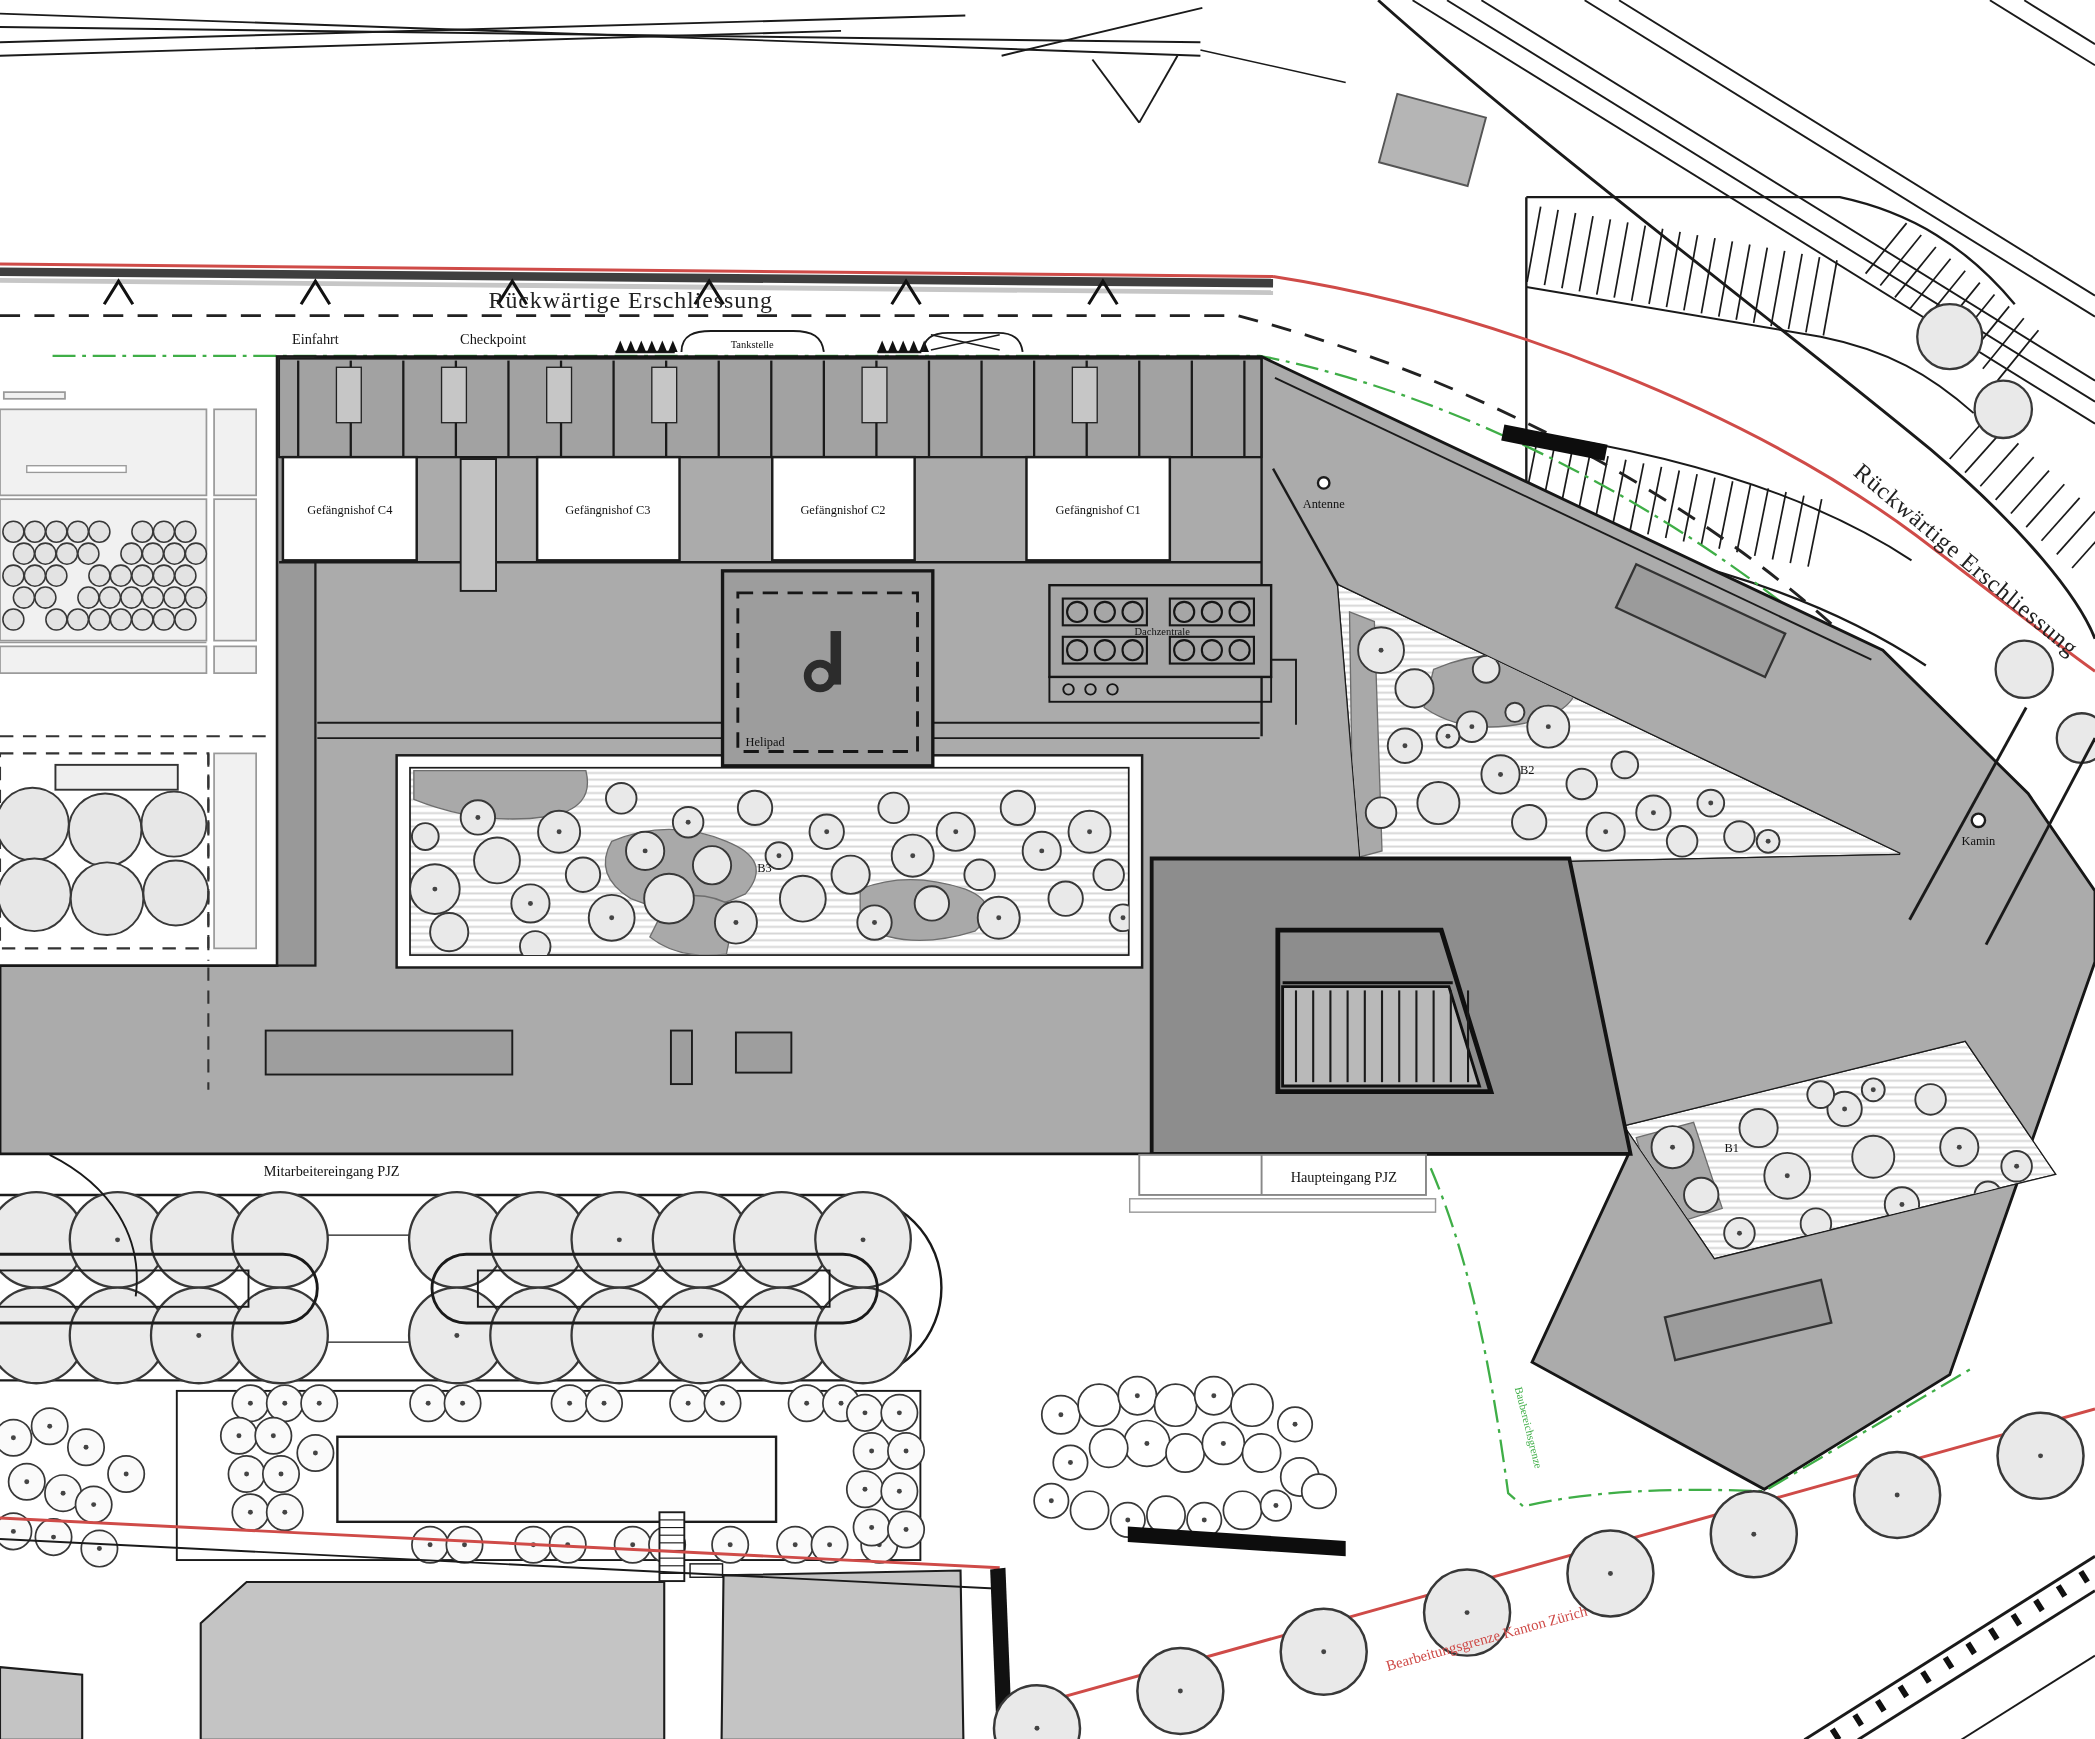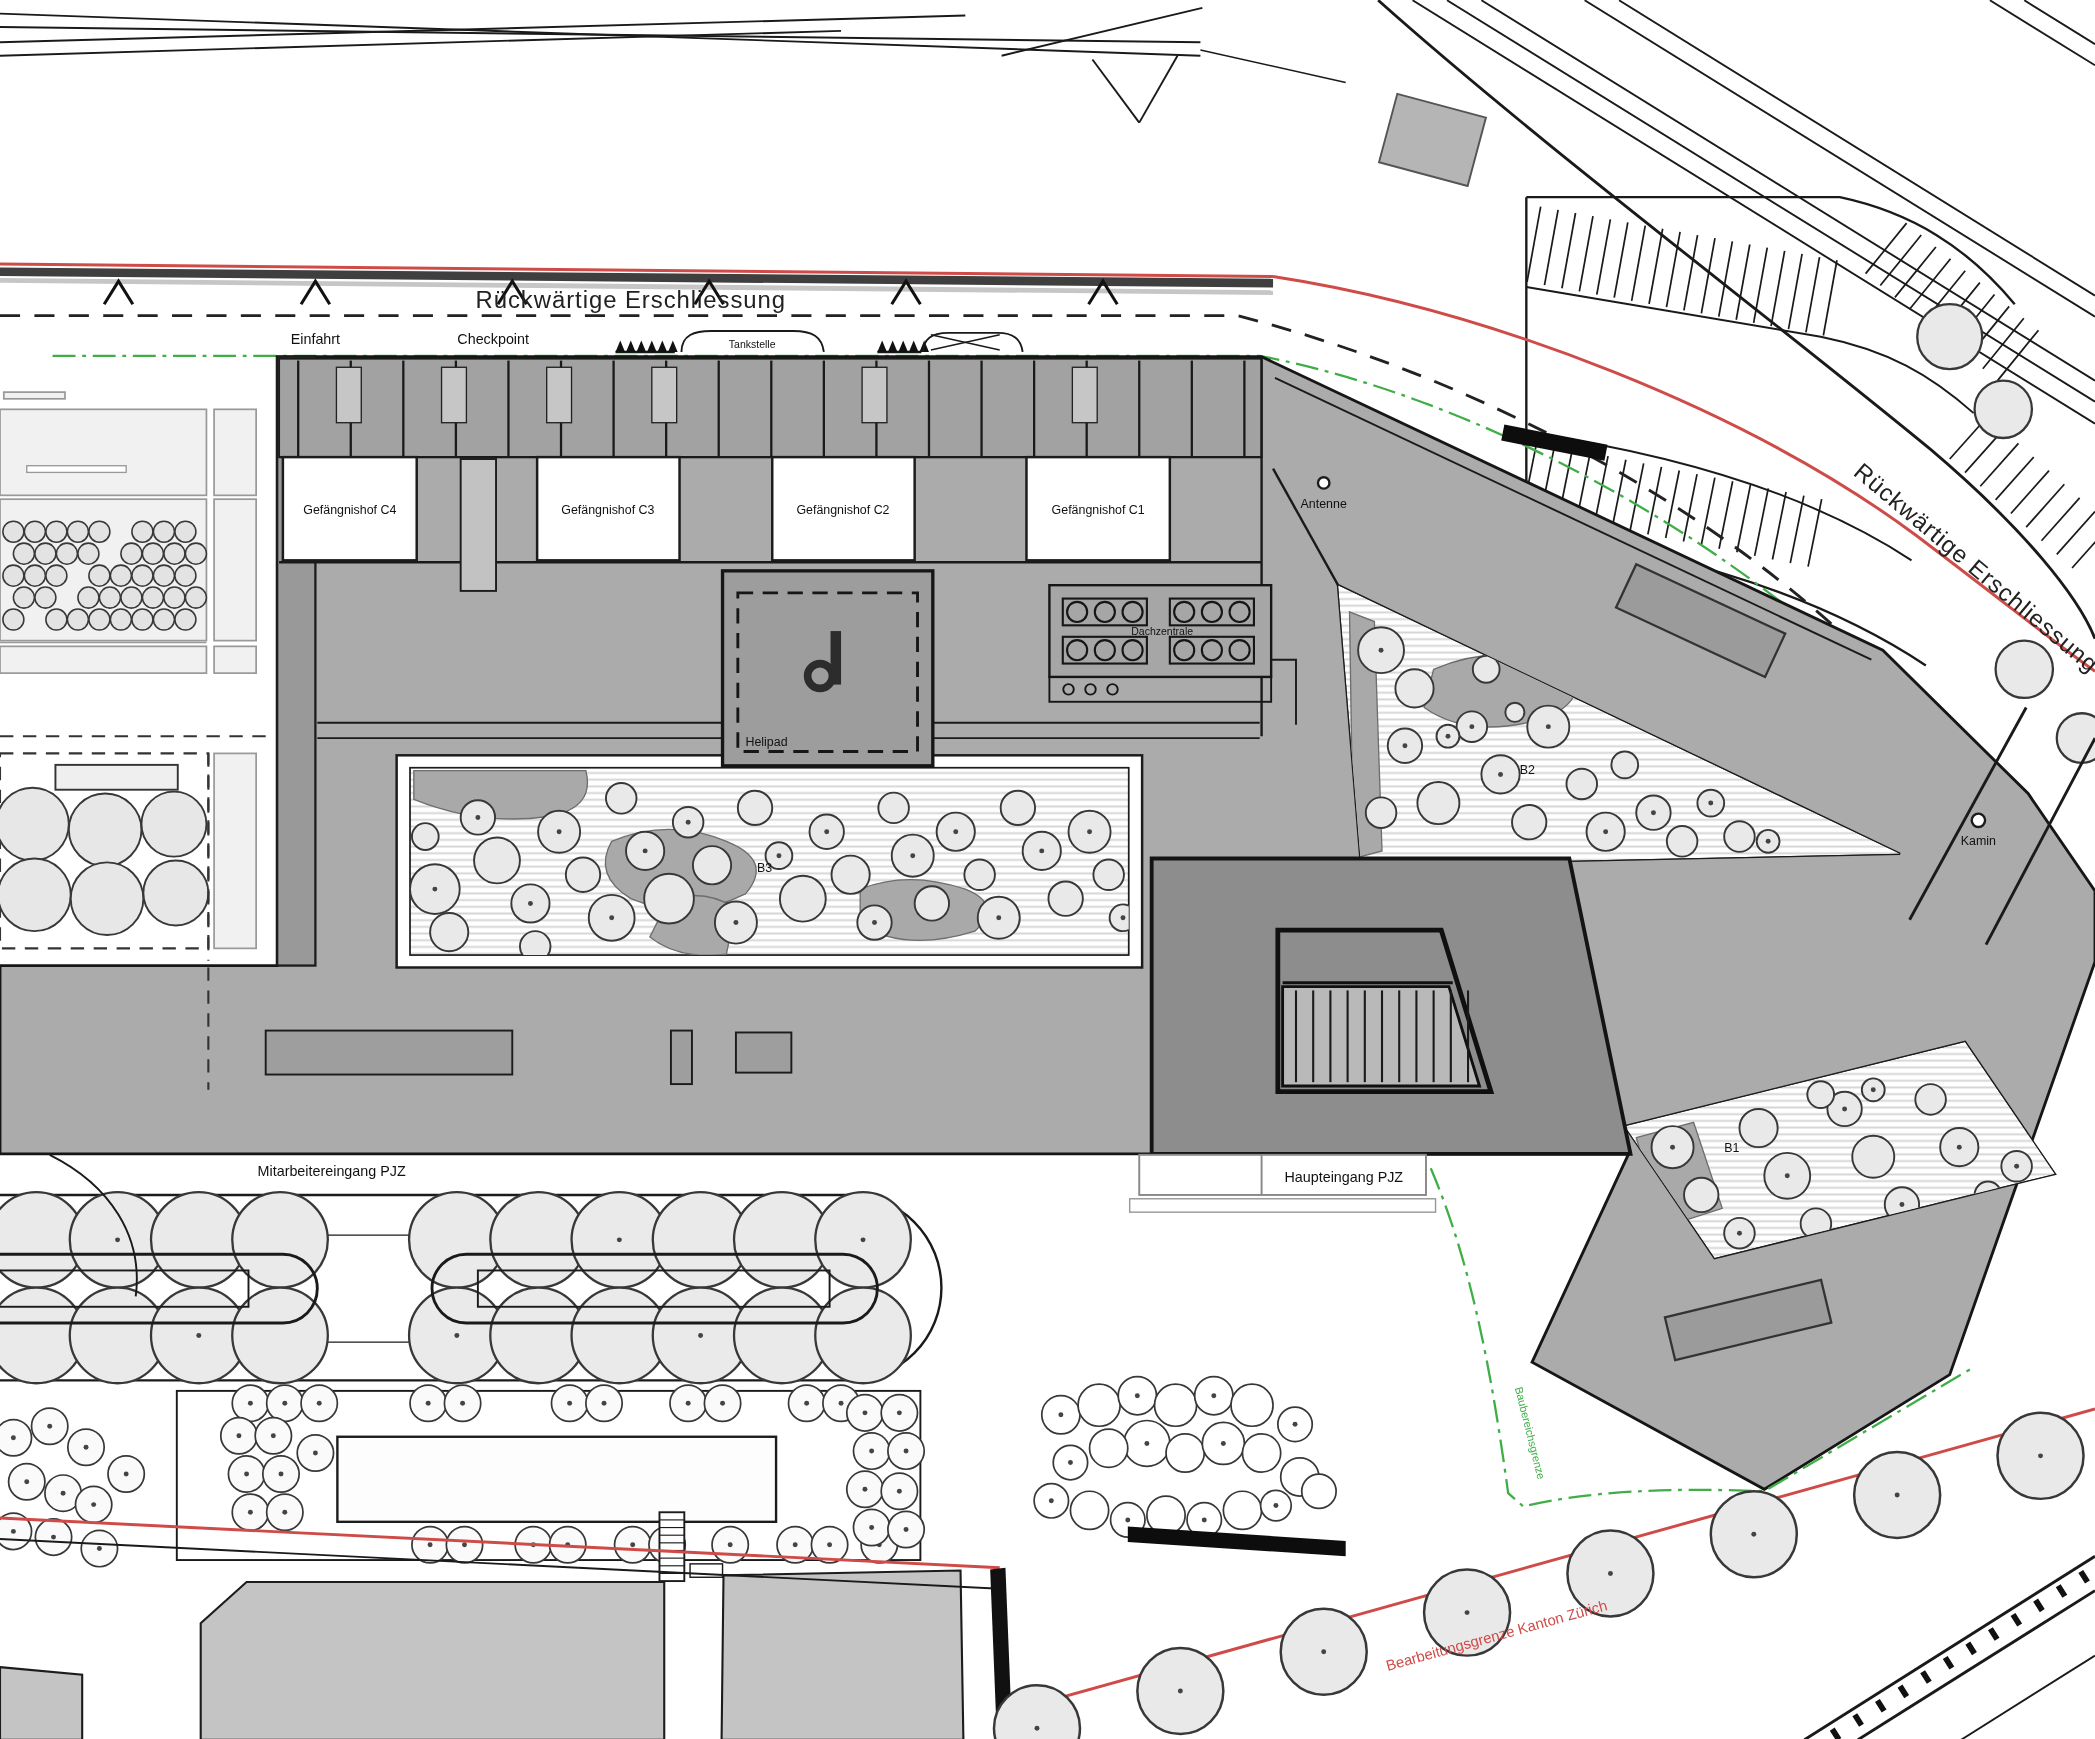--- a/index.html
+++ b/index.html
@@ -1,17 +1,17 @@
 <!DOCTYPE html>
 <html style="--red: #cf4b48; --green: #3fae47; --roof: #ababab; --roofdark: #8d8d8d; --comb: #a2a2a2; --neighbor: #c4c4c4; --tree: #e9e9e9; --ink: #1a1a1a;"><head>
 <meta charset="utf-8">
 <style>
   html,body{margin:0;padding:0;background:#fff;}
   .stage{position:relative;width:2095px;height:1740px;background:#fff;overflow:hidden;
-         font-family:Liberation Sans, sans-serif;}
+         font-family:Liberation Serif, serif;}
   svg{position:absolute;left:0;top:0;}
   :root{
     --red:#cf4b48; --green:#3fae47; --roof:#ababab; --roofdark:#8d8d8d;
     --comb:#a2a2a2; --neighbor:#c4c4c4; --tree:#e9e9e9; --ink:#1a1a1a;
   }
   .ln{stroke:var(--ink);fill:none;stroke-width:2;}
   .ln15{stroke:var(--ink);fill:none;stroke-width:1.5;}
   .ln25{stroke:var(--ink);fill:none;stroke-width:2.5;}
   .ln3{stroke:var(--ink);fill:none;stroke-width:3;}
   .gray-ln{stroke:#999;fill:none;stroke-width:1.7;}

